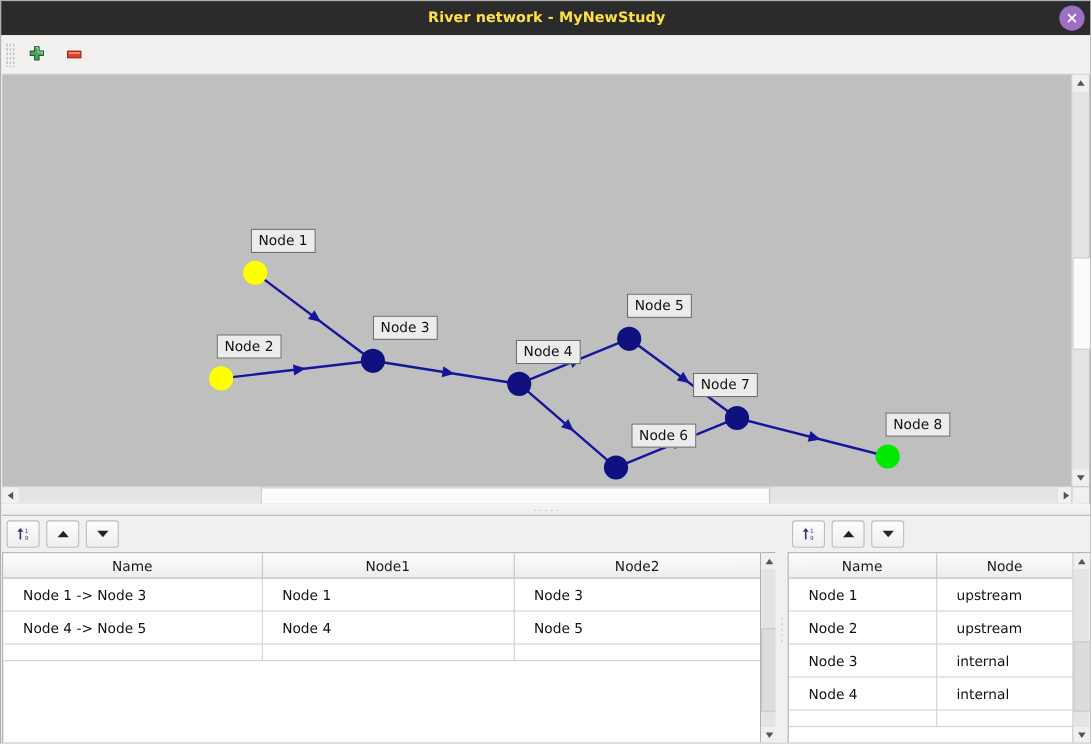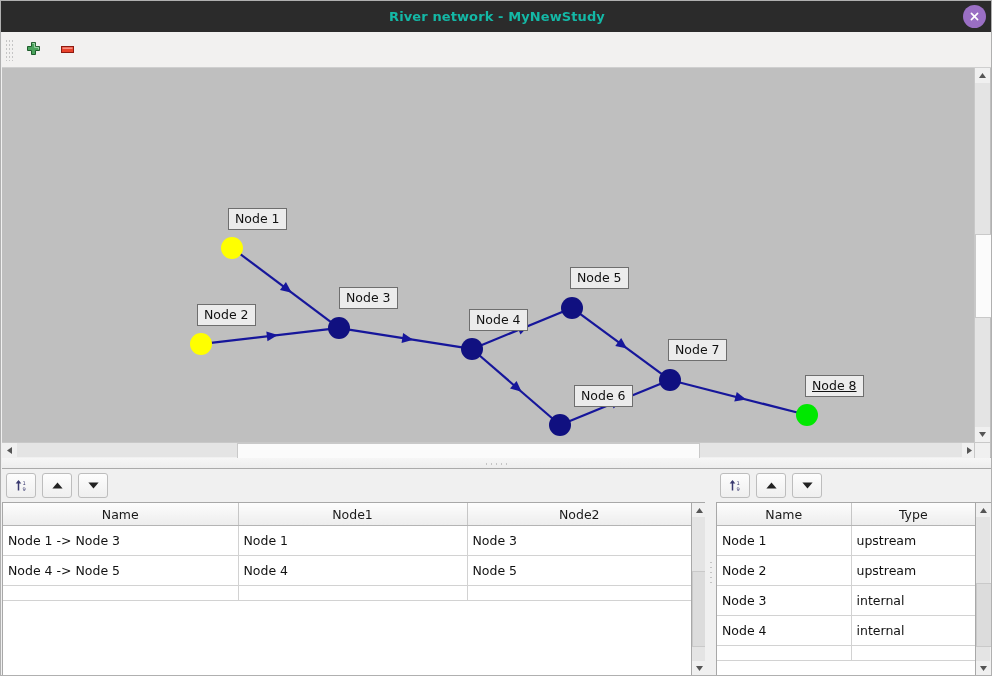--- a/index.html
+++ b/index.html
@@ -22,21 +22,21 @@
   .titlebar {
     position: absolute; left: 0; top: 0;
     width: 992px; height: 31px;
     background: #2b2b2b;
     color: #ffffff;
     display: flex; align-items: center; justify-content: center;
   }
   .titlebar .title {
     font-size: 13px; font-weight: bold;
     letter-spacing: 0.1px;
-    color: #14b8a6;
+    color: #fde047;
   }
   .close-btn {
     position: absolute; right: 7px; top: 4px;
     width: 23px; height: 23px;
     border-radius: 50%;
     background: #9a6fc4;
     display: flex; align-items: center; justify-content: center;
     cursor: pointer;
   }
   .close-btn svg { display:block; }
@@ -196,21 +196,21 @@
     text-align: center;
     padding: 0;
   }
   .tbl th:last-child { border-right: none; }
   .tbl td {
     border-right: 1px solid #d2d2d2;
     border-bottom: 1px solid #d2d2d2;
     font-size: 12.5px;
     color: #111;
     height: 29px;
-    padding: 0 0 0 5px;
+    padding: 0 0 0 18px;
     white-space: nowrap; overflow: hidden;
     background: #ffffff;
   }
   .tbl td:last-child { border-right: none; }
   .tbl tr.filler td { height: 14px; }
 
   .tsb {
     position:absolute; top: 33px;
     width: 16px;
     background: #f0f0f0;
@@ -286,22 +286,22 @@
           <circle cx="805" cy="347" r="11" fill="#00e800"></circle>
         </g>
     </svg>
     <div id="labels-layer">
         <div class="node-label" style="left: 226px; top: 140px;">Node 1</div>
         <div class="node-label" style="left: 195px; top: 236px;">Node 2</div>
         <div class="node-label" style="left: 337px; top: 219px;">Node 3</div>
         <div class="node-label" style="left: 467px; top: 241px;">Node 4</div>
         <div class="node-label" style="left: 568px; top: 199px;">Node 5</div>
         <div class="node-label" style="left: 572px; top: 317px;">Node 6</div>
-        <div class="node-label" style="left: 666px; top: 271px;">Node 7</div>
-        <div class="node-label" style="left: 803px; top: 307px; text-decoration: underline;">Node 8</div>
+        <div class="node-label" style="left: 628px; top: 271px;">Node 7</div>
+        <div class="node-label" style="left: 803px; top: 307px;">Node 8</div>
       </div>
   </div>
 
   <div class="gsb-v">
     <div class="sb-track" style="left:0; top:15px; width:15px; height:344px;"></div>
     <div class="sb-arrow" style="left:0; top:0;">
       <svg width="9" height="7" viewBox="0 0 9 7">
           <path d="M4.5 1 L8 6 L1 6 z" fill="#555"></path>
         </svg>
     </div>
@@ -435,21 +435,21 @@
 
       <div class="table-box" style="left:0; width:260px; height:174px;">
         <table class="tbl" id="node-table">
           <colgroup>
               <col style="width:134px">
               <col style="width:124px">
             </colgroup>
           <thead>
               <tr id="node-head">
                 <th>Name</th>
-                <th>Type</th>
+                <th>Node</th>
               </tr>
             </thead>
           <tbody id="node-body">
               <tr>
                 <td>Node 1</td>
                 <td>upstream</td>
               </tr>
               <tr>
                 <td>Node 2</td>
                 <td>upstream</td>

